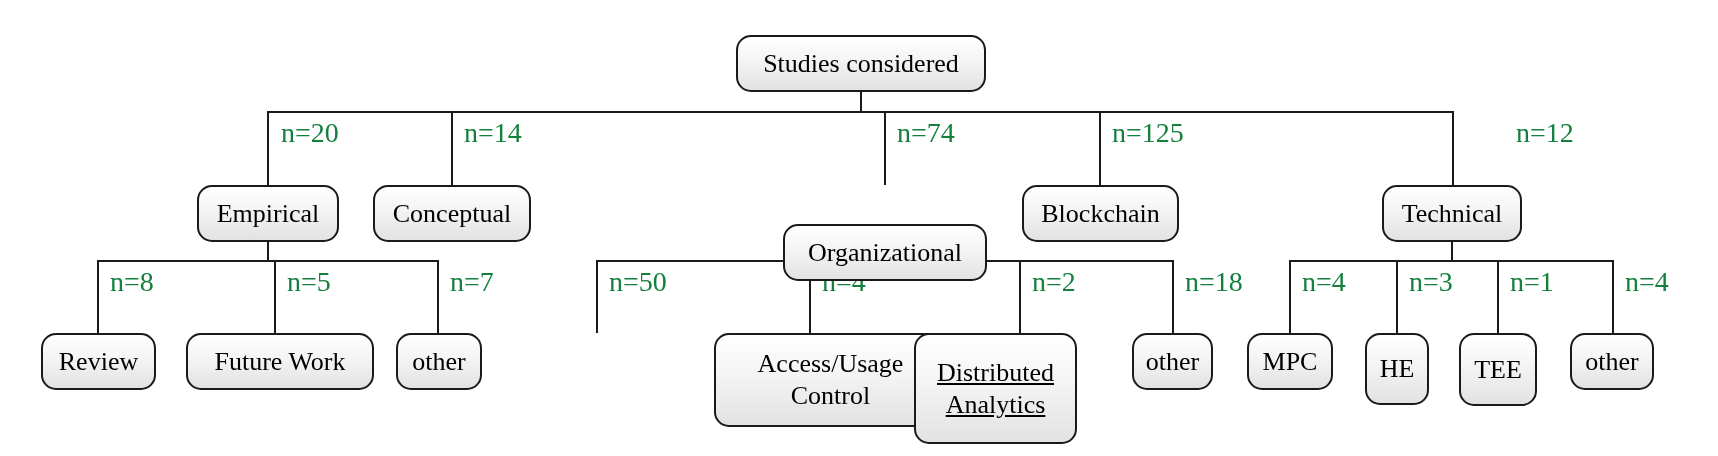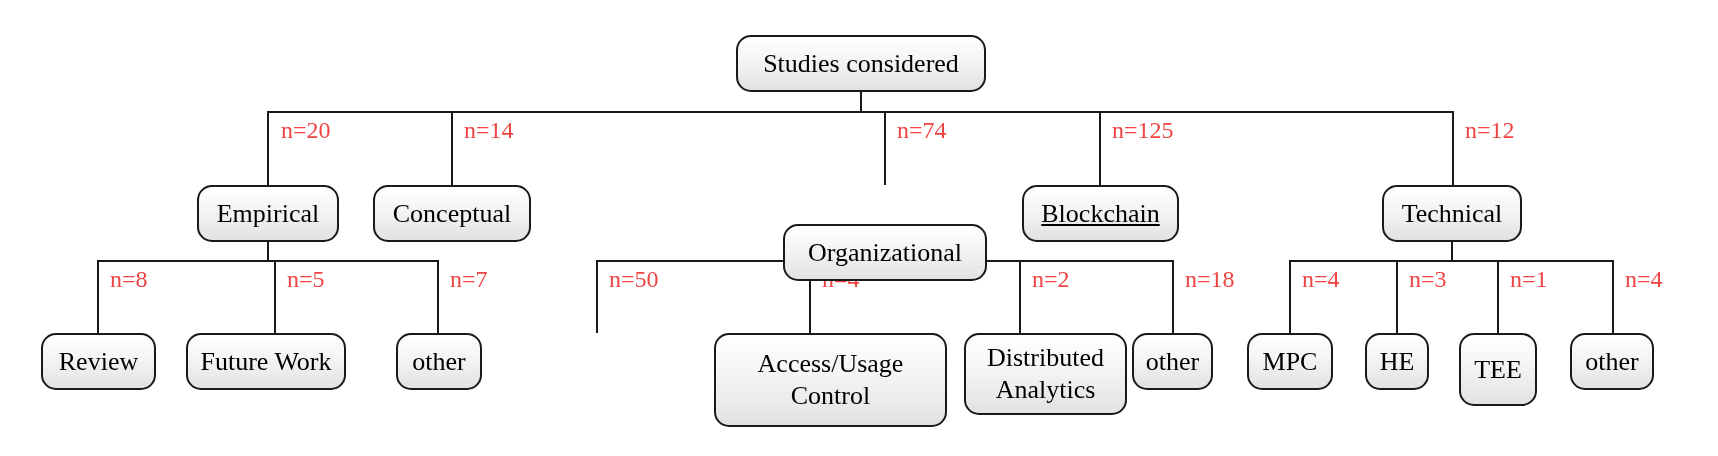--- a/index.html
+++ b/index.html
@@ -23,22 +23,22 @@
     text-align:center;
     font-size:26px;
     color:#000000;
     line-height:1.22;
     padding:0 4px;
   }
   .hline{position:absolute;height:2px;background:#1a1a1a;}
   .vline{position:absolute;width:2px;background:#1a1a1a;}
   .nlabel{
     position:absolute;
-    font-size:24px;
-    color:#ef4444;
+    font-size:28px;
+    color:#15803d;
     white-space:nowrap;
   }
 </style>
 </head>
 <body>
 
 <div class="canvas">
 
   <div class="vline" style="left:860px;top:92px;height:21px;"></div>
   <div class="hline" style="left:267px;top:111px;width:1187px;"></div>
@@ -65,48 +65,48 @@
   <div class="hline" style="left:1289px;top:260px;width:324px;"></div>
   <div class="vline" style="left:1289px;top:260px;height:73px;"></div>
   <div class="vline" style="left:1396px;top:260px;height:73px;"></div>
   <div class="vline" style="left:1497px;top:260px;height:73px;"></div>
   <div class="vline" style="left:1612px;top:260px;height:73px;"></div>
 
   <div class="nlabel" style="left:281px;top:117px;">n=20</div>
   <div class="nlabel" style="left:464px;top:117px;">n=14</div>
   <div class="nlabel" style="left:897px;top:117px;">n=74</div>
   <div class="nlabel" style="left:1112px;top:117px;">n=125</div>
-  <div class="nlabel" style="left:1465px;top:117px;">n=12</div>
+  <div class="nlabel" style="left:1516px;top:117px;">n=12</div>
 
   <div class="nlabel" style="left:110px;top:266px;">n=8</div>
   <div class="nlabel" style="left:287px;top:266px;">n=5</div>
   <div class="nlabel" style="left:450px;top:266px;">n=7</div>
   <div class="nlabel" style="left:609px;top:266px;">n=50</div>
   <div class="nlabel" style="left:822px;top:266px;">n=4</div>
   <div class="nlabel" style="left:1032px;top:266px;">n=2</div>
   <div class="nlabel" style="left:1185px;top:266px;text-align:right;">n=18</div>
   <div class="nlabel" style="left:1302px;top:266px;">n=4</div>
   <div class="nlabel" style="left:1409px;top:266px;">n=3</div>
   <div class="nlabel" style="left:1510px;top:266px;">n=1</div>
   <div class="nlabel" style="left:1625px;top:266px;">n=4</div>
 
   <div class="node" style="left:736px;top:35px;width:250px;height:57px;">Studies considered</div>
 
   <div class="node" style="left:373px;top:185px;width:158px;height:57px;">Conceptual</div>
   <div class="node" style="left:197px;top:185px;width:142px;height:57px;">Empirical</div>
   <div class="node" style="left:783px;top:185px;width:204px;height:57px;margin-top:39px;">Organizational</div>
-  <div class="node" style="left:1022px;top:185px;width:157px;height:57px;text-decoration:underline;">Blockchain</div>
+  <div class="node" style="left:1022px;top:185px;width:157px;height:57px;">Blockchain</div>
   <div class="node" style="left:1382px;top:185px;width:140px;height:57px;">Technical</div>
 
   <div class="node" style="left:41px;top:333px;width:115px;height:57px;">Review</div>
-  <div class="node" style="left:186px;top:333px;width:160px;height:57px;">Future Work</div>
+  <div class="node" style="left:186px;top:333px;width:188px;height:57px;">Future Work</div>
   <div class="node" style="left:396px;top:333px;width:86px;height:57px;">other</div>
 
   <div class="node" style="left:714px;top:333px;width:233px;height:94px;">Access/Usage Control</div>
-  <div class="node" style="left:964px;top:333px;width:163px;height:82px;">Distributed Analytics</div>
+  <div class="node" style="left:914px;top:333px;width:163px;height:111px;text-decoration:underline;">Distributed Analytics</div>
   <div class="node" style="left:1132px;top:333px;width:81px;height:57px;">other</div>
 
   <div class="node" style="left:1247px;top:333px;width:86px;height:57px;">MPC</div>
-  <div class="node" style="left:1365px;top:333px;width:64px;height:57px;text-align:right;">HE</div>
+  <div class="node" style="left:1365px;top:333px;width:64px;height:72px;text-align:right;">HE</div>
   <div class="node" style="left:1459px;top:333px;width:78px;height:73px;">TEE</div>
   <div class="node" style="left:1570px;top:333px;width:84px;height:57px;">other</div>
 
 </div>
 
 </body></html>

